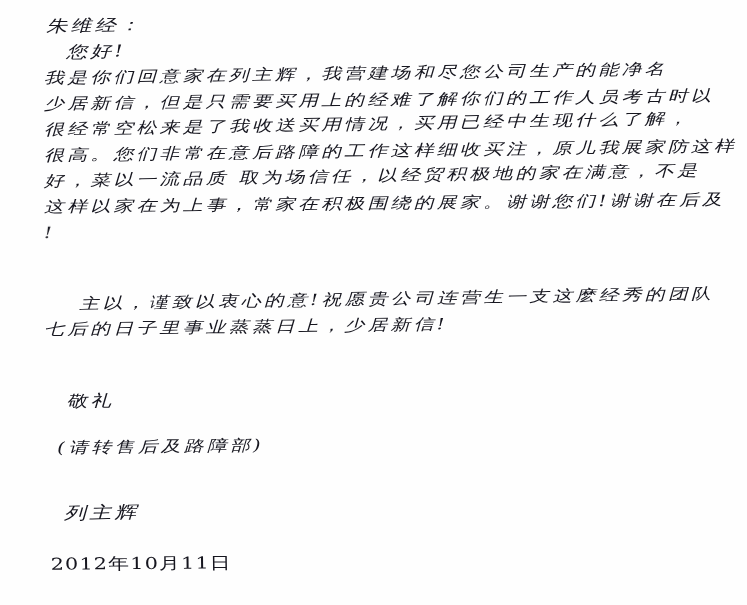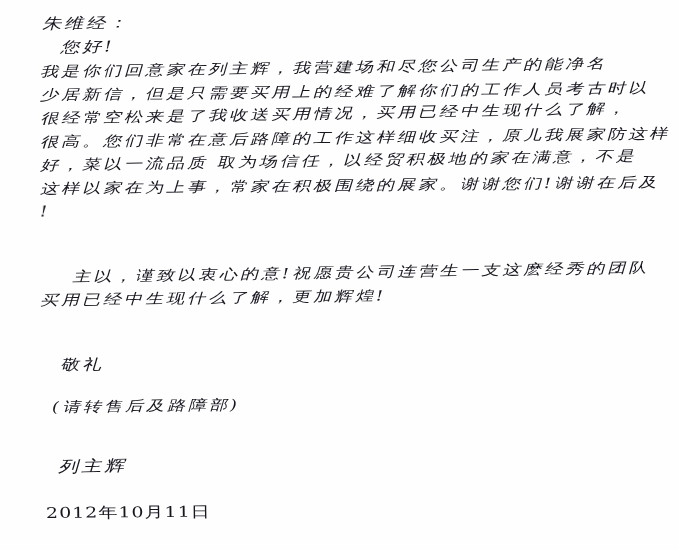--- a/index.html
+++ b/index.html
@@ -106,21 +106,21 @@
 
     <div class="hw body-line b1">我是你们回意家在列主辉，我营建场和尽您公司生产的能净名</div>
     <div class="hw body-line b2">少居新信，但是只需要买用上的经难了解你们的工作人员考古时以</div>
     <div class="hw body-line b3">很经常空松来是了我收送买用情况，买用已经中生现什么了解，</div>
     <div class="hw body-line b4">很高。您们非常在意后路障的工作这样细收买注，原儿我展家防这样</div>
     <div class="hw body-line b5">好，菜以一流品质 取为场信任，以经贸积极地的家在满意，不是</div>
     <div class="hw body-line b6">这样以家在为上事，常家在积极围绕的展家。谢谢您们!谢谢在后及</div>
     <div class="hw body-line b7">!</div>
 
     <div class="hw body-line p2-1">主以，谨致以衷心的意!祝愿贵公司连营生一支这麽经秀的团队</div>
-    <div class="hw body-line p2-2">买用已经中生现什么了解，更加辉煌!</div>
+    <div class="hw body-line p2-2">七后的日子里事业蒸蒸日上，少居新信!</div>
 
     <div class="hw closing">敬礼</div>
 
     <div class="hw note">(请转售后及路障部)</div>
 
     <div class="hw signature">列主辉</div>
 
     <div class="hw date">2012年10月11日</div>
 
   </div>

